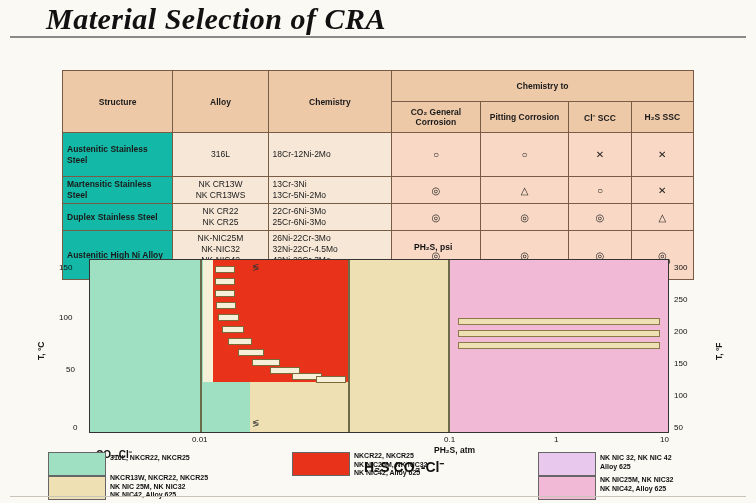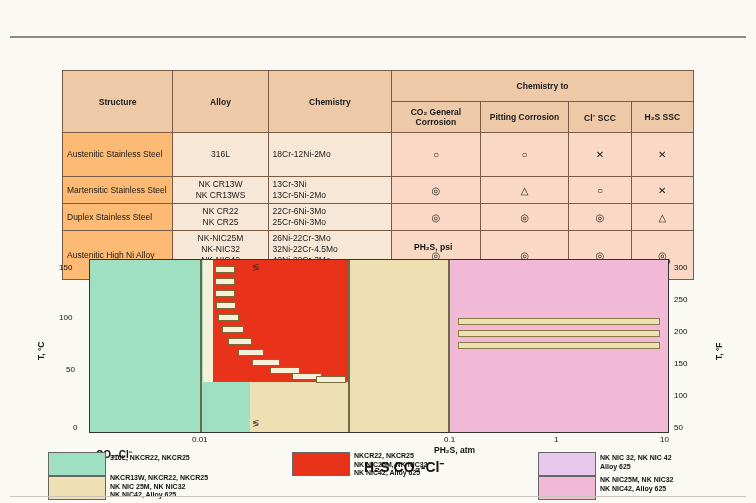--- a/index.html
+++ b/index.html
@@ -44,22 +44,22 @@
     vertical-align:middle;
   }
   table.cra th{
     background:#eec9a8;
     font-weight:bold;
     text-align:center;
     height:26px;
   }
   .hdr-res{background:#eec9a8;}
   td.lbl{
-    background:#fdba74;
-    font-weight:normal;
+    background:#14b8a6;
+    font-weight:bold;
     line-height:11px;
     width:92px;
   }
   td.alloy{
     background:#f6e7d6;
     text-align:center;
     line-height:11px;
     width:78px;
   }
   td.chem{
@@ -140,20 +140,21 @@
     position:absolute;left:30px;top:484px;
     font-size:8px;font-weight:bold;color:#111;
   }
   .bottom-rule{position:absolute;left:10px;top:496px;width:736px;height:1px;background:#c9c4b8;}
 </style>
 </head>
 <body>
 
 <div class="page">
 
+  <div class="title">Material Selection of CRA</div>
   <div class="title-rule"></div>
 
 
   <div class="tbl-wrap">
     <table class="cra">
       <tbody>
           <tr>
         <th rowspan="2">Structure</th>
         <th rowspan="2">Alloy</th>
         <th rowspan="2">Chemistry</th>

